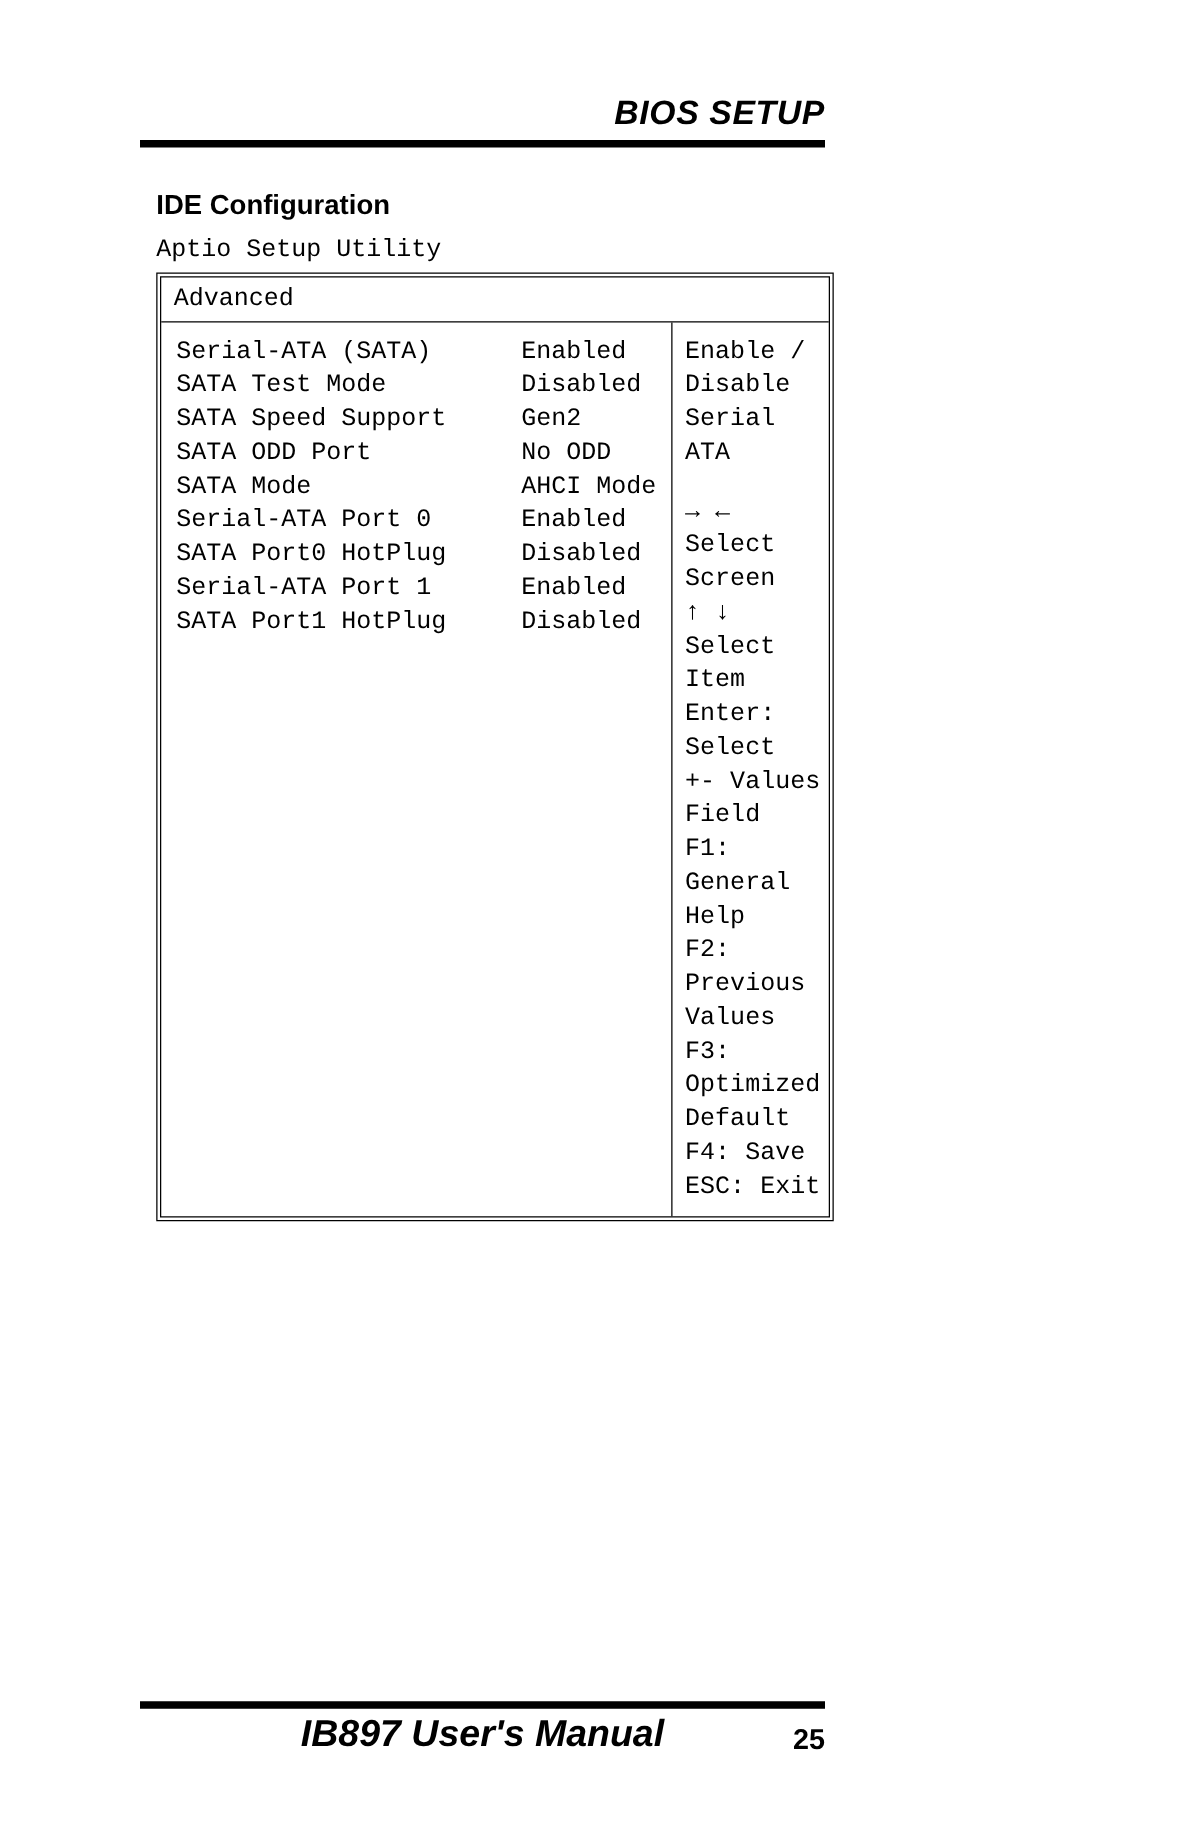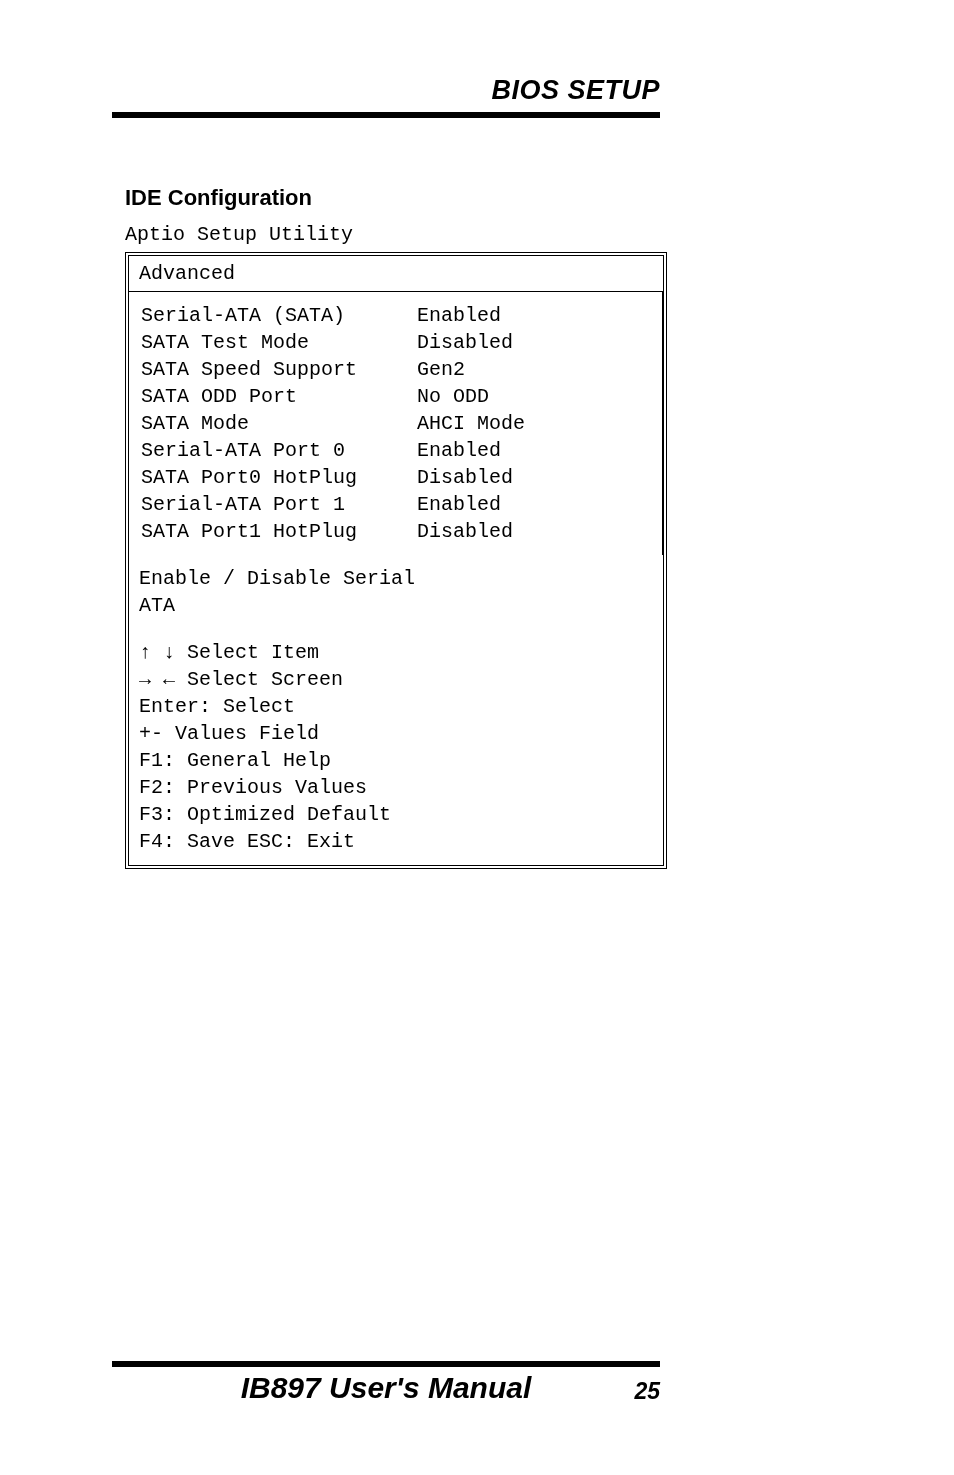--- a/index.html
+++ b/index.html
@@ -17,41 +17,41 @@
   }
   .thick-rule {
     position: absolute;
     top: 112px; left: 112px; right: 112px;
     height: 6px; background: #000;
   }
 
   .section-title {
     font-weight: 700;
     font-size: 22px;
-    margin-top: 95px;
+    margin-top: 61px;
     margin-bottom: 12px;
   }
   .subhead {
     font-family: "Courier New", monospace;
     font-size: 20px;
     margin-bottom: 6px;
   }
 
   .bios-box {
     border: 4px double #000;
     width: 100%;
   }
   .bios-row1 {
     border-bottom: 1px solid #000;
     padding: 6px 10px;
     font-family: "Courier New", monospace;
     font-size: 20px;
     min-height: 30px;
   }
-  .bios-row2 { display: flex; flex-direction: column; }
+  .bios-row2 { display: flex; }
   .col-left {
     flex: 1;
     border-right: 1px solid #000;
     padding: 10px 12px;
     font-family: "Courier New", monospace;
     font-size: 20px;
     line-height: 1.35;
   }
   .col-right {
     width: 305px;
@@ -73,21 +73,20 @@
     left: 0; right: 0; bottom: 70px;
     text-align: center;
     font-weight: 900;
     font-style: italic;
     font-size: 30px;
   }
   .footer-page {
     position: absolute;
     right: 112px; bottom: 70px;
     font-weight: 900;
-    font-style: italic;
     font-size: 23px;
   }
 </style>
 </head>
 <body>
 
 <div class="page">
 
   <div class="header-title">BIOS SETUP</div>
   <div class="thick-rule"></div>
@@ -107,22 +106,22 @@
         <div class="kv"><span>SATA ODD Port</span>          <span>No ODD</span></div>
         <div class="kv"><span>SATA Mode</span>              <span>AHCI Mode</span></div>
         <div class="kv"><span>Serial-ATA Port 0</span>      <span>Enabled</span></div>
         <div class="kv"><span>SATA Port0 HotPlug</span>     <span>Disabled</span></div>
         <div class="kv"><span>Serial-ATA Port 1</span>      <span>Enabled</span></div>
         <div class="kv"><span>SATA Port1 HotPlug</span>     <span>Disabled</span></div>
       </div>
       <div class="col-right">
         <div>Enable / Disable Serial ATA</div>
         <div class="spacer"></div>
+        <div>→ ← Select Screen</div>
         <div>↑ ↓ Select Item</div>
-        <div>→ ← Select Screen</div>
         <div>Enter: Select</div>
         <div>+-  Values Field</div>
         <div>F1: General Help</div>
         <div>F2: Previous Values</div>
         <div>F3: Optimized Default</div>
         <div>F4: Save  ESC: Exit</div>
       </div>
     </div>
   </div>
 

